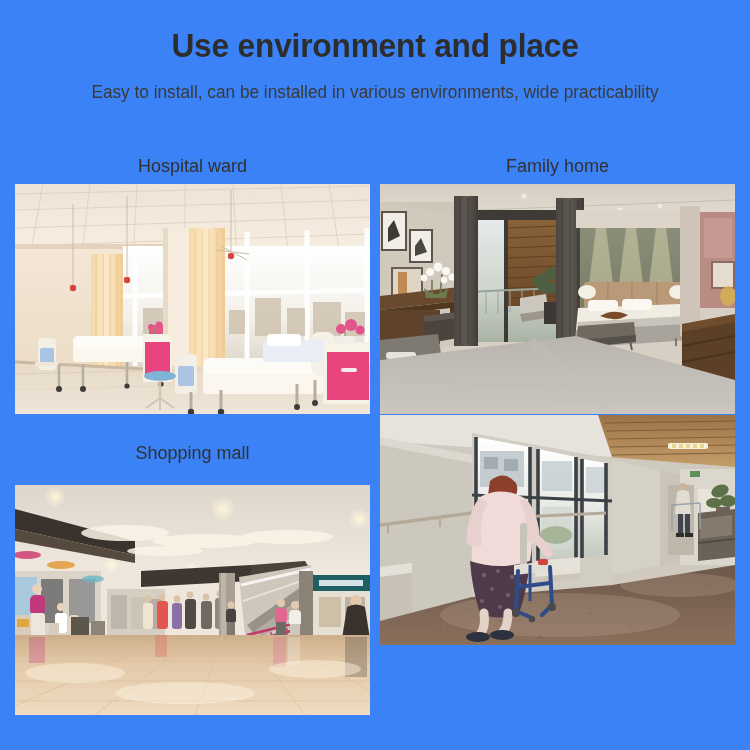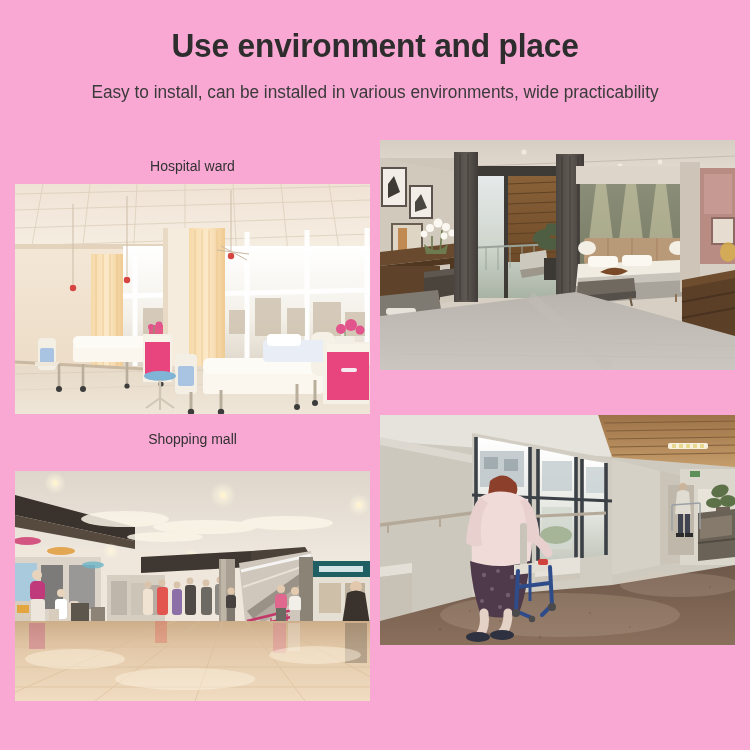--- a/index.html
+++ b/index.html
@@ -12,21 +12,21 @@
     width: 750px;
     height: 750px;
     overflow: hidden;
     font-family: "Liberation Sans", sans-serif;
     color: #2f2f2f;
     position: relative;
   }
   .page {
     width: 750px;
     height: 750px;
-    background: #f9a8d4;
+    background: #3b82f6;
     position: relative;
   }
 
   
   .header {
     text-align: center;
     padding-top: 26px;
   }
   .page-title {
     font-size: 33px;
@@ -59,38 +59,38 @@
     justify-content: space-between;
     width: 720px;
   }
   .grid-row + .grid-row { margin-top: 1px; }
 
   .card {
     width: 355px;
   }
   .card-label {
     text-align: center;
-    font-size: 14px;
+    font-size: 18px;
     color: #313131;
     line-height: 24px;
     height: 30px;
     padding-top: 14px;
     margin: 0;
   }
   .card-photo {
     width: 355px;
     height: 230px;
     overflow: hidden;
     position: relative;
     background: #ded6cc;
   }
   .card-photo svg { display: block; }
 
   
-  .row2 .card-label { padding-top: 12px; height: 44px; }
+  .row2 .card-label { padding-top: 26px; height: 44px; }
 </style>
 </head>
 <body>
 
 <div class="page">
 
   <div class="header">
     <h1 class="page-title">Use environment and place</h1>
     <p class="page-subtitle">Easy to install, can be installed in various environments, wide practicability</p>
   </div>
@@ -282,20 +282,21 @@
                 <path d="M145 214 L131 224"></path>
                   <path d="M145 214 L159 224"></path>
                   <path d="M145 214 L145 226"></path>
               </g>
             </g>
           </svg>
         </div>
       </div>
 
       <div class="card">
+        <div class="card-label">Family home</div>
         <div class="card-photo">
           <svg width="355" height="230" viewBox="0 0 355 230" xmlns="http://www.w3.org/2000/svg">
             <defs>
               <linearGradient id="fhCeil" x1="0" y1="0" x2="0" y2="1">
                 <stop offset="0" stop-color="#d6cec3"></stop>
                   <stop offset="1" stop-color="#e6ded3"></stop>
               </linearGradient>
               <linearGradient id="fhFloor" x1="0" y1="0" x2="0" y2="1">
                 <stop offset="0" stop-color="#b9b4ad"></stop>
                   <stop offset="1" stop-color="#cbc6bf"></stop>

